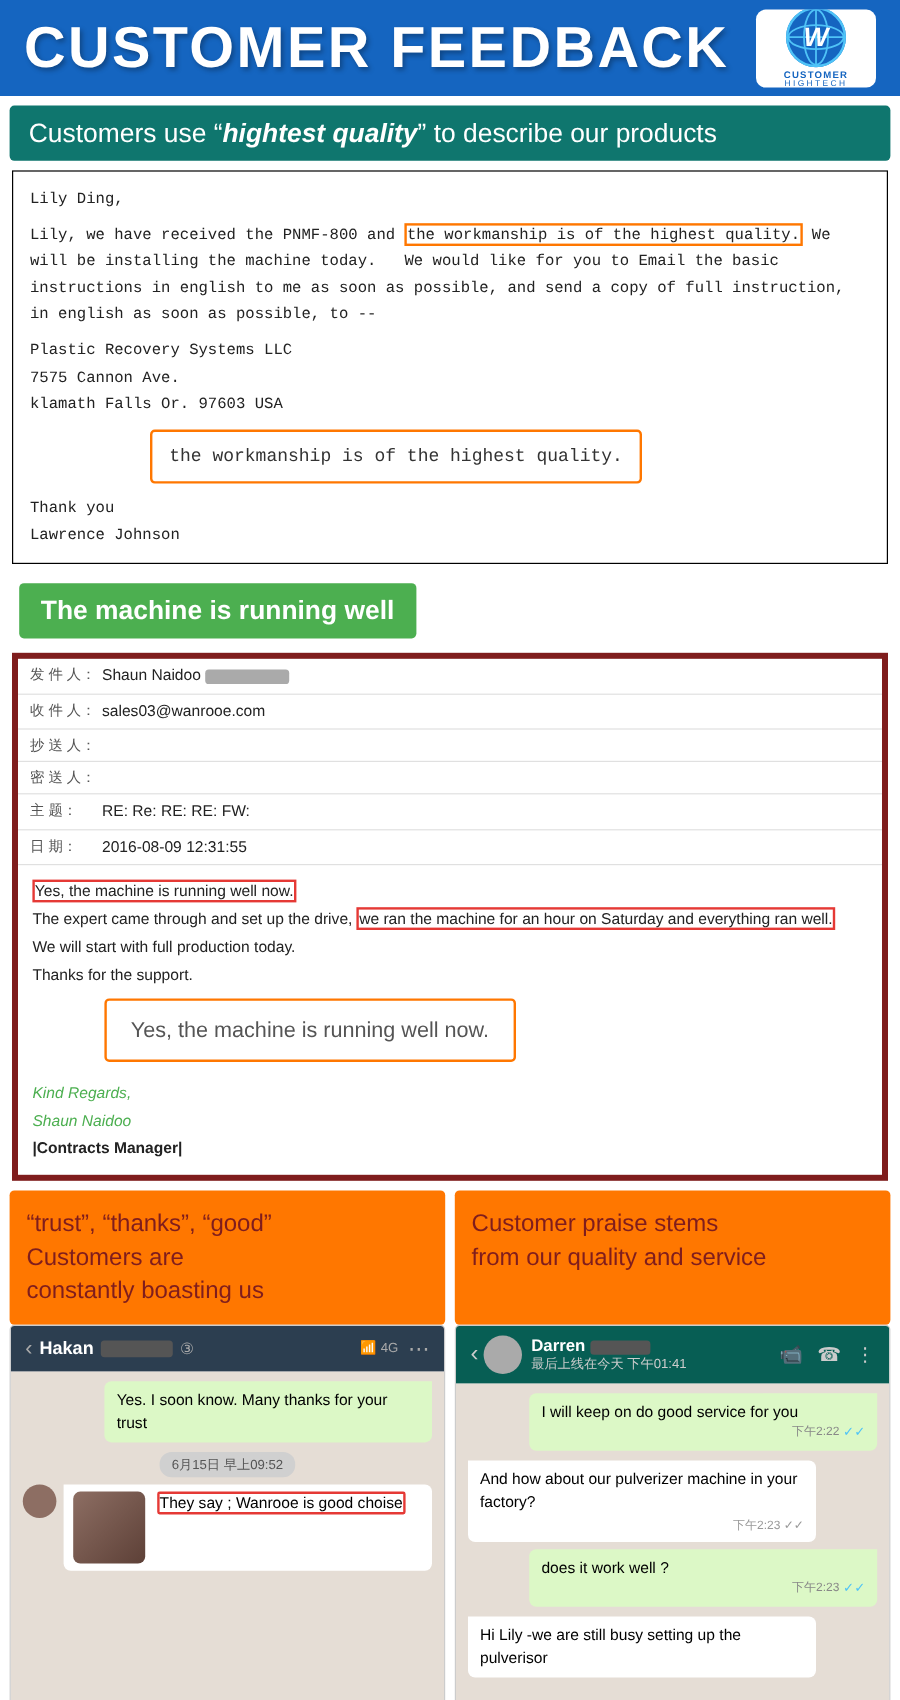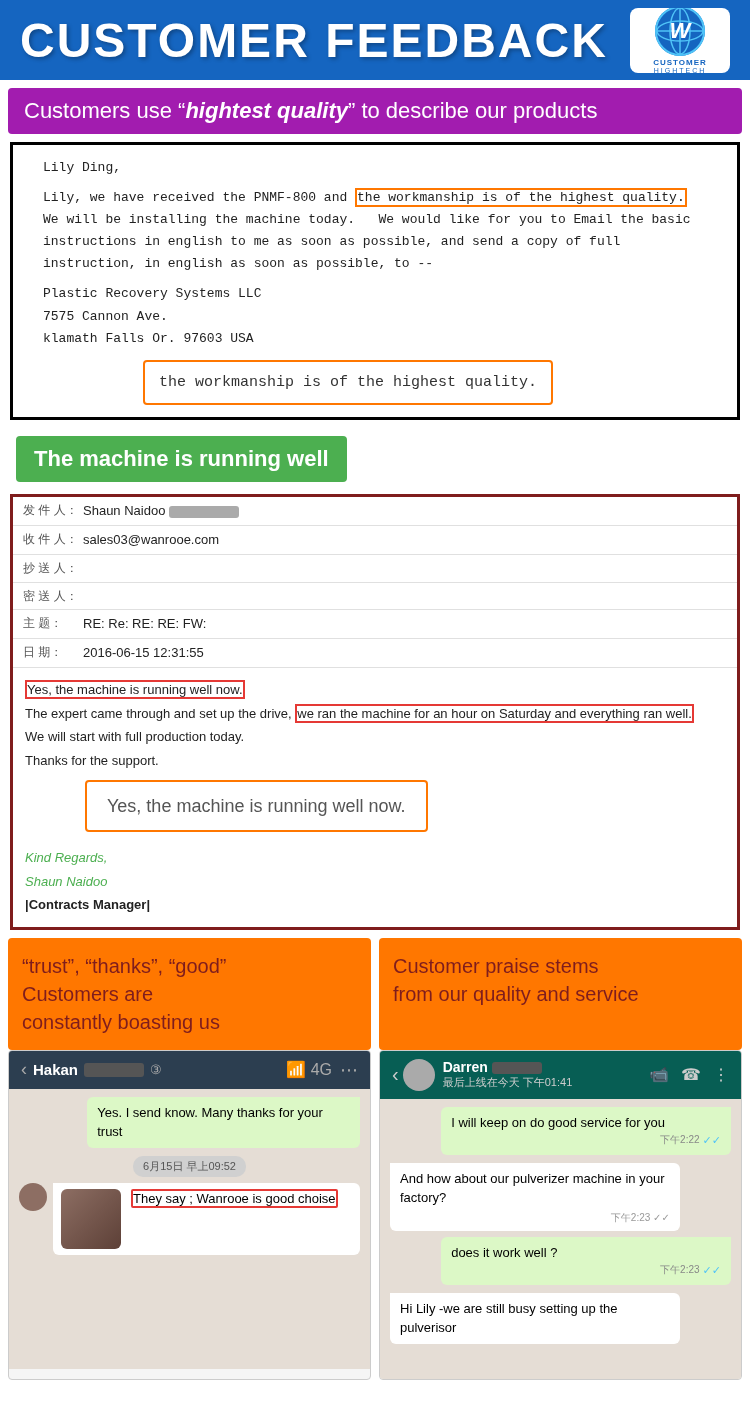--- a/index.html
+++ b/index.html
@@ -56,41 +56,41 @@
       margin-top: 2px;
     }
     .logo-sub {
       font-size: 7px;
       color: #1565c0;
       letter-spacing: 2px;
     }
 
     
     .section-banner {
-      background: #a21caf;
+      background: #0f766e;
       padding: 10px 16px;
       margin: 8px 8px;
       border-radius: 4px;
     }
     .section-banner-text {
       color: #fff;
       font-size: 22px;
       font-weight: normal;
     }
     .section-banner-text strong {
       font-weight: 900;
       font-style: italic;
     }
 
     
     .email-block {
       margin: 8px 10px;
-      border: 3px solid #000000;
+      border: 1px solid #000000;
       background: #fff;
-      padding: 12px 30px;
+      padding: 12px 14px;
       font-family: 'Courier New', monospace;
       font-size: 13px;
       line-height: 1.7;
       color: #222;
       position: relative;
     }
     .email-highlight {
       border: 2px solid #ff7700;
       display: inline;
     }
@@ -116,21 +116,21 @@
     }
     .green-banner-text {
       color: #fff;
       font-size: 22px;
       font-weight: bold;
     }
 
     
     .email2-block {
       margin: 0 10px 8px;
-      border: 3px solid #7f1d1d;
+      border: 5px solid #7f1d1d;
       background: #fff;
       font-size: 13px;
       line-height: 1.7;
       color: #222;
       overflow: hidden;
     }
     .email2-header-row {
       display: flex;
       border-bottom: 1px solid #e0e0e0;
       padding: 3px 10px;
@@ -379,20 +379,23 @@
   <div style="margin-bottom:8px;">Lily Ding,</div>
   <div>
     Lily, we have received the PNMF-800 and <span class="email-highlight">the workmanship is of the highest quality.</span> We will be installing the machine today.&nbsp;&nbsp;&nbsp;We would like for you to Email the basic instructions in english to me as soon as possible, and send a copy of full instruction, in english as soon as possible, to --
   </div>
   <div style="margin-top:8px;">
     Plastic Recovery Systems LLC<br>
     7575 Cannon Ave.<br>
     klamath Falls Or. 97603 USA
   </div>
   <div class="email-tooltip">the workmanship is of the highest quality.</div>
+  <div style="margin-top:10px;">
+    Thank you<br>Lawrence Johnson
+  </div>
 </div>
 
 <div style="margin: 8px 8px 4px;">
   <div class="green-banner">
     <span class="green-banner-text">The machine is running well</span>
   </div>
 </div>
 
 <div class="email2-block">
   <div class="email2-header-row">
@@ -410,21 +413,21 @@
   <div class="email2-header-row">
     <span class="email2-header-label">密 送 人：</span>
     <span></span>
   </div>
   <div class="email2-header-row">
     <span class="email2-header-label">主    题：</span>
     <span>RE: Re: RE: RE: FW:</span>
   </div>
   <div class="email2-header-row">
     <span class="email2-header-label">日    期：</span>
-    <span>2016-06-15 12:31:55</span>
+    <span>2016-08-09 12:31:55</span>
   </div>
   <div class="email2-body">
     <div>
       <span class="email2-highlight-red">Yes, the machine is running well now.</span><br>
       The expert came through and set up the drive, <span class="email2-highlight-red2">we ran the machine for an hour on Saturday and everything ran well.</span><br>
       We will start with full production today.<br>
       Thanks for the support.
     </div>
     <div class="email2-tooltip">Yes, the machine is running well now.</div>
     <div style="margin-top:8px;">
@@ -454,28 +457,28 @@
 
   <div class="chat-box">
     <div class="chat-topbar">
       <div class="chat-topbar-left">
         <span class="chat-back">‹</span>
         <span style="font-weight:bold;font-size:15px;">Hakan</span>
         <span class="chat-name-blurred"></span>
         <span style="color:#aaa;font-size:13px;">③</span>
       </div>
       <div style="display:flex;align-items:center;gap:8px;">
-        <span style="font-size:16px;color:#aaa;">📶 4G</span>
+        <span style="font-size:11px;color:#aaa;">📶 4G</span>
         <span class="chat-dots">⋯</span>
       </div>
     </div>
     <div class="chat-messages">
 
       <div class="msg-sent">
-        Yes. I send know. Many thanks for your trust
+        Yes. I soon know. Many thanks for your trust
       </div>
 
 
       <div class="msg-date-divider">6月15日 早上09:52</div>
 
       <div style="display:flex;gap:6px;margin-bottom:8px;">
         <div class="msg-avatar"></div>
         <div class="msg-recv-content">
           <div style="display:flex;gap:4px;background:#fff;border-radius:0 6px 6px 6px;padding:6px 8px;">
             <div class="msg-image"></div>

